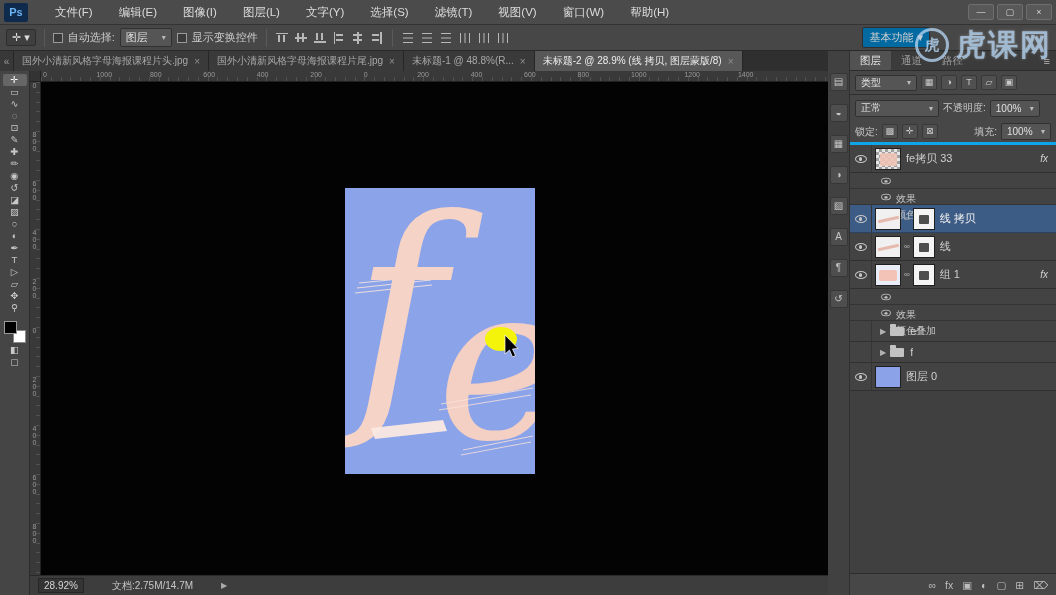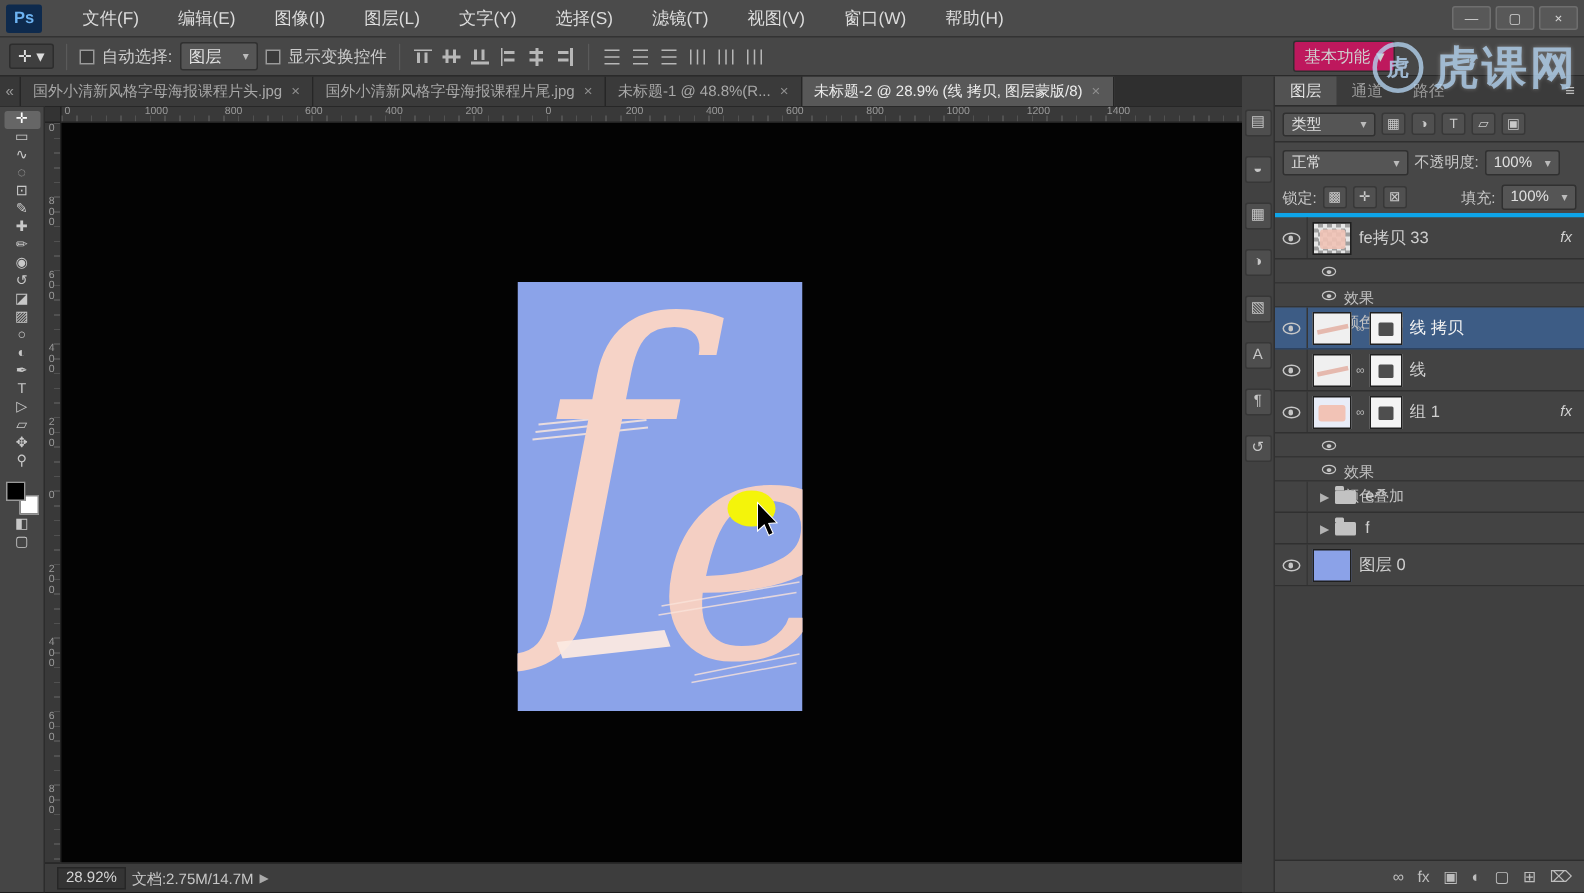--- a/index.html
+++ b/index.html
@@ -16,21 +16,21 @@
   
   #optionsbar{position:absolute;top:25px;left:0;right:0;height:26px;background:#474747;border-bottom:1px solid #2a2a2a;display:flex;align-items:center;gap:5px;padding:0 6px;font-size:11px;}
   .toolchip{display:flex;align-items:center;gap:3px;background:#3f3f3f;border:1px solid #2d2d2d;border-radius:2px;padding:1px 5px;color:#ddd;}
   .vsep{width:1px;height:18px;background:#2e2e2e;border-right:1px solid #5a5a5a;margin:0 3px;}
   .chk{width:10px;height:10px;border:1px solid #9a9a9a;background:#3a3a3a;display:inline-block;}
   .olabel{color:#cccccc;}
   .combo{display:flex;align-items:center;justify-content:space-between;gap:4px;background:#555555;border:1px solid #303030;border-radius:2px;padding:1px 5px;color:#e0e0e0;}
   .combo .arr{font-size:8px;color:#bbb;}
   .combo.small{min-width:52px;}
   .spacer{flex:1;}
-  .workspace{display:flex;align-items:center;gap:4px;color:#cfcfcf;padding:2px 6px;background:#be185d;border:1px solid #2f2f2f;border-radius:2px;margin-right:120px;}
+  .workspace{display:flex;align-items:center;gap:4px;color:#cfcfcf;padding:2px 6px;background:#0369a1;border:1px solid #2f2f2f;border-radius:2px;margin-right:120px;}
   
   .ic{width:14px;height:14px;display:inline-block;position:relative;opacity:.9;}
   .ic::before,.ic::after{content:"";position:absolute;background:#c4c4c4;}
   .ic.al-t::before{top:2px;left:1px;height:1.5px;width:12px}
   .ic.al-t::after{top:4.5px;left:3px;height:7px;width:2.5px;box-shadow:5px 0 0 #c4c4c4}
   .ic.al-m::before{top:6.5px;left:1px;height:1.5px;width:12px}
   .ic.al-m::after{top:2.5px;left:3px;height:9px;width:2.5px;box-shadow:5px 0 0 #c4c4c4}
   .ic.al-b::before{bottom:2px;left:1px;height:1.5px;width:12px}
   .ic.al-b::after{bottom:4.5px;left:3px;height:7px;width:2.5px;box-shadow:5px 0 0 #c4c4c4}
   .ic.al-l::before{left:2px;top:1px;width:1.5px;height:12px}
@@ -61,21 +61,21 @@
   #hruler{position:absolute;left:41px;top:0;right:0;height:11px;background:#393939;border-bottom:1px solid #222;
     background-image:repeating-linear-gradient(to right,#515151 0 1px,transparent 1px 9.8px);
     background-size:100% 4px;background-position:left bottom;background-repeat:repeat-x;overflow:hidden;}
   .hnum{display:inline-block;width:49px;font-size:7px;color:#9a9a9a;padding-left:2px;vertical-align:top;}
   #vruler{position:absolute;left:30px;top:11px;width:11px;bottom:20px;background:#393939;border-right:1px solid #222;
     background-image:repeating-linear-gradient(to bottom,#515151 0 1px,transparent 1px 9.8px);
     background-size:4px 100%;background-position:right top;background-repeat:repeat-y;overflow:hidden;}
   .vnum{display:block;height:49px;font-size:7px;color:#9a9a9a;writing-mode:vertical-rl;text-orientation:upright;margin-left:1px;}
   #canvas{position:absolute;left:41px;top:11px;right:0;bottom:20px;background:#030303;overflow:hidden;}
   #poster{position:absolute;left:304px;top:106px;width:190px;height:286px;}
-  #statusbar{position:absolute;left:30px;right:0;bottom:0;height:20px;background:#3d3d3d;border-top:1px solid #292929;display:flex;align-items:center;gap:4px;padding:0 8px;font-size:10px;color:#c7c7c7;}
+  #statusbar{position:absolute;left:30px;right:0;bottom:0;height:20px;background:#3d3d3d;border-top:1px solid #292929;display:flex;align-items:center;gap:28px;padding:0 8px;font-size:10px;color:#c7c7c7;}
   .zoombox{background:#343434;border:1px solid #262626;padding:1px 5px;color:#d5d5d5;}
   .flyout{font-size:8px;color:#aaa;}
 
   
   #rightzone{position:absolute;top:51px;left:828px;right:0;bottom:0;background:#474747;display:flex;}
   #dock{width:22px;border-right:1px solid #303030;background:#414141;display:flex;flex-direction:column;align-items:center;padding-top:22px;gap:13px;}
   .dockicon{width:18px;height:18px;background:#4e4e4e;border:1px solid #373737;border-radius:2px;color:#c6c6c6;font-size:10px;line-height:16px;text-align:center;}
   #panel{flex:1;display:flex;flex-direction:column;}
   .ptabs{height:20px;background:#3b3b3b;display:flex;align-items:stretch;font-size:10.5px;border-bottom:1px solid #2c2c2c;}
   .ptab{padding:0 10px;display:flex;align-items:center;color:#9d9d9d;}

